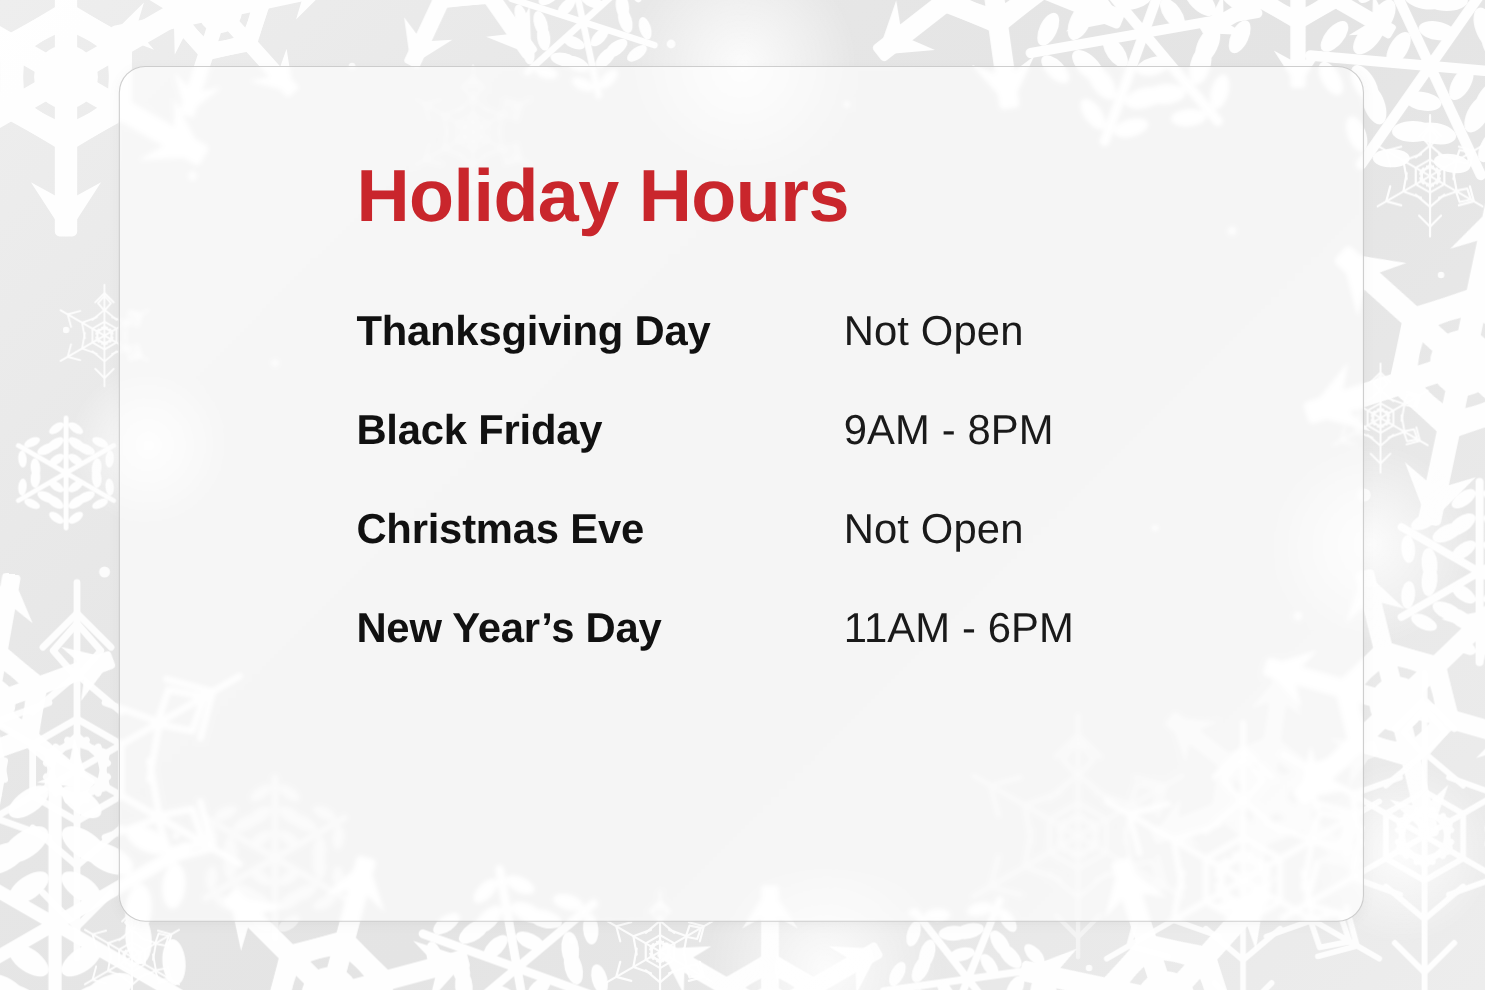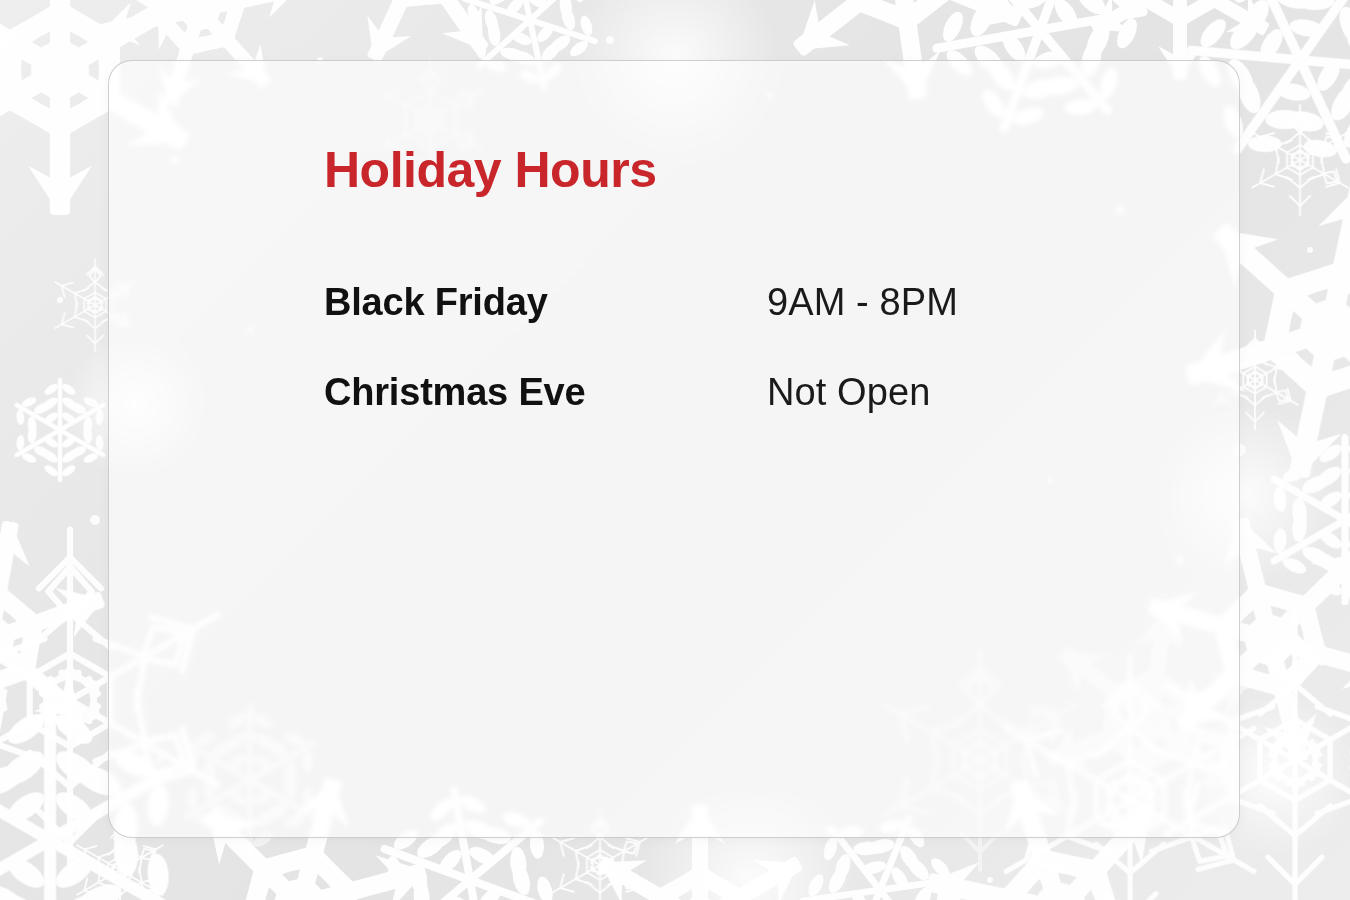--- a/index.html
+++ b/index.html
@@ -54,21 +54,21 @@
     border: 1px solid rgba(190,190,190,0.75);
     box-shadow: 0 2px 10px rgba(120,120,120,0.06);
     backdrop-filter: blur(2px);
   }
 
   #title {
     position: absolute;
     left: 215px;
     top: 84px;
     margin: 0;
-    font-size: 50px;
+    font-size: 67px;
     font-weight: 800;
     letter-spacing: -0.5px;
     line-height: 1;
     color: #c9262c;
     white-space: nowrap;
   }
 
   #hours-table {
     position: absolute;
     left: 215px;
@@ -282,24 +282,32 @@
     <div class="bloom" style="left:1190px;top:690px;  width:170px; height:170px;"></div>
   </div>
 
   <div id="card">
 
     <h1 id="title">Holiday Hours</h1>
 
     <table id="hours-table">
       <tbody>
         <tr>
+          <td class="day-label">Thanksgiving Day</td>
+          <td class="day-hours">Not Open</td>
+        </tr>
+        <tr>
           <td class="day-label">Black Friday</td>
           <td class="day-hours">9AM - 8PM</td>
         </tr>
         <tr>
           <td class="day-label">Christmas Eve</td>
           <td class="day-hours">Not Open</td>
         </tr>
+        <tr>
+          <td class="day-label">New Year’s Day</td>
+          <td class="day-hours">11AM - 6PM</td>
+        </tr>
       </tbody>
     </table>
 
   </div>
 </div>
 
 </body></html>

